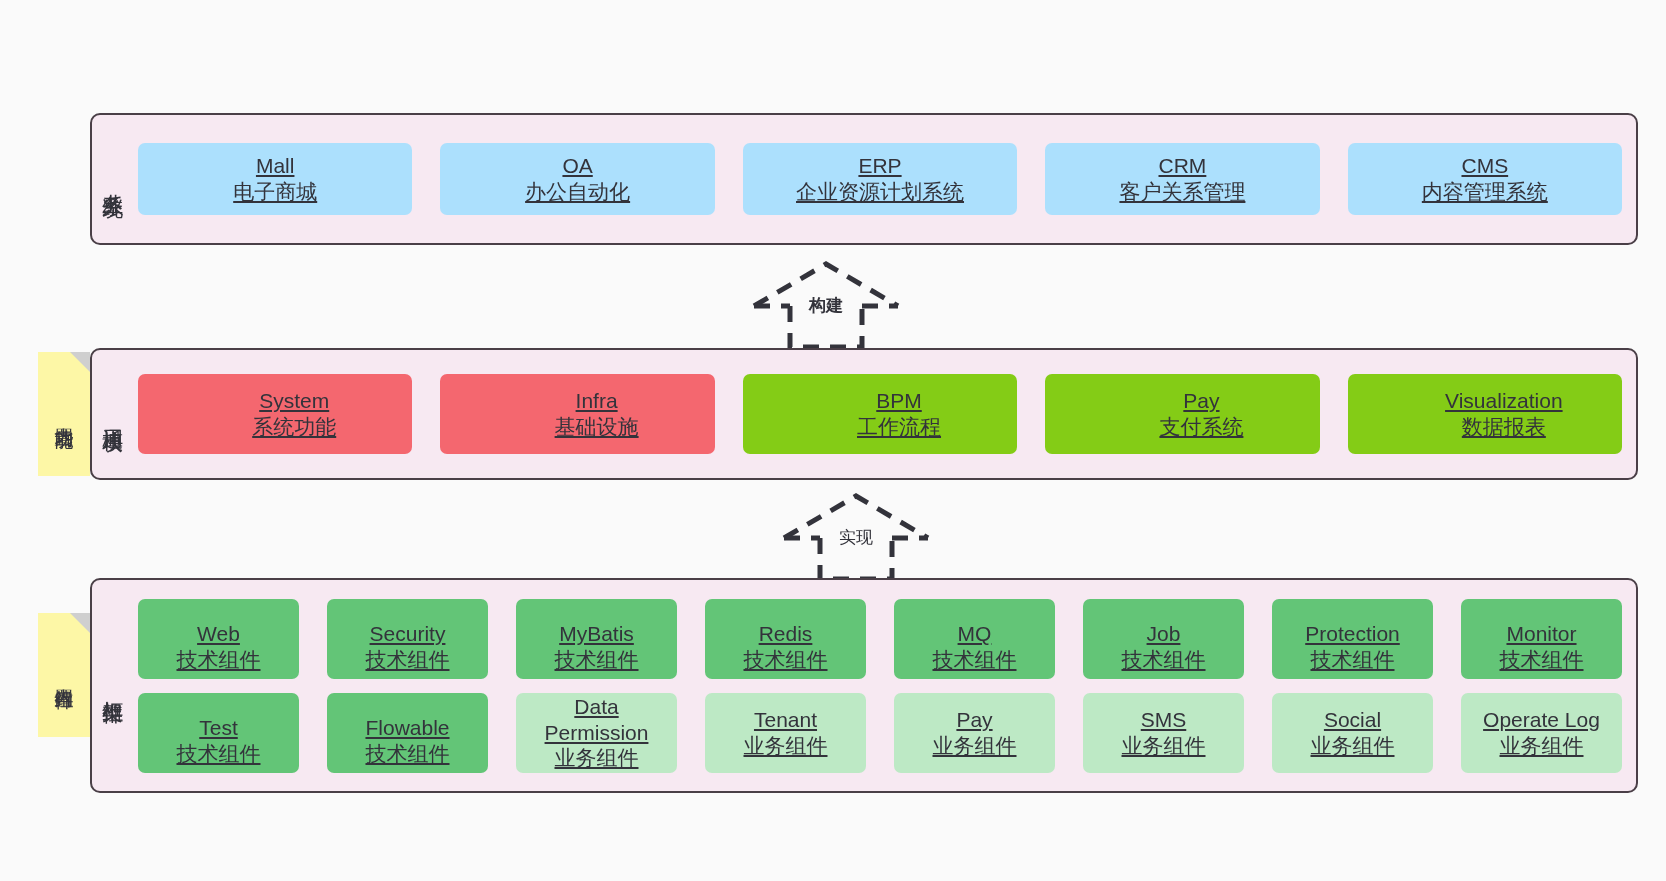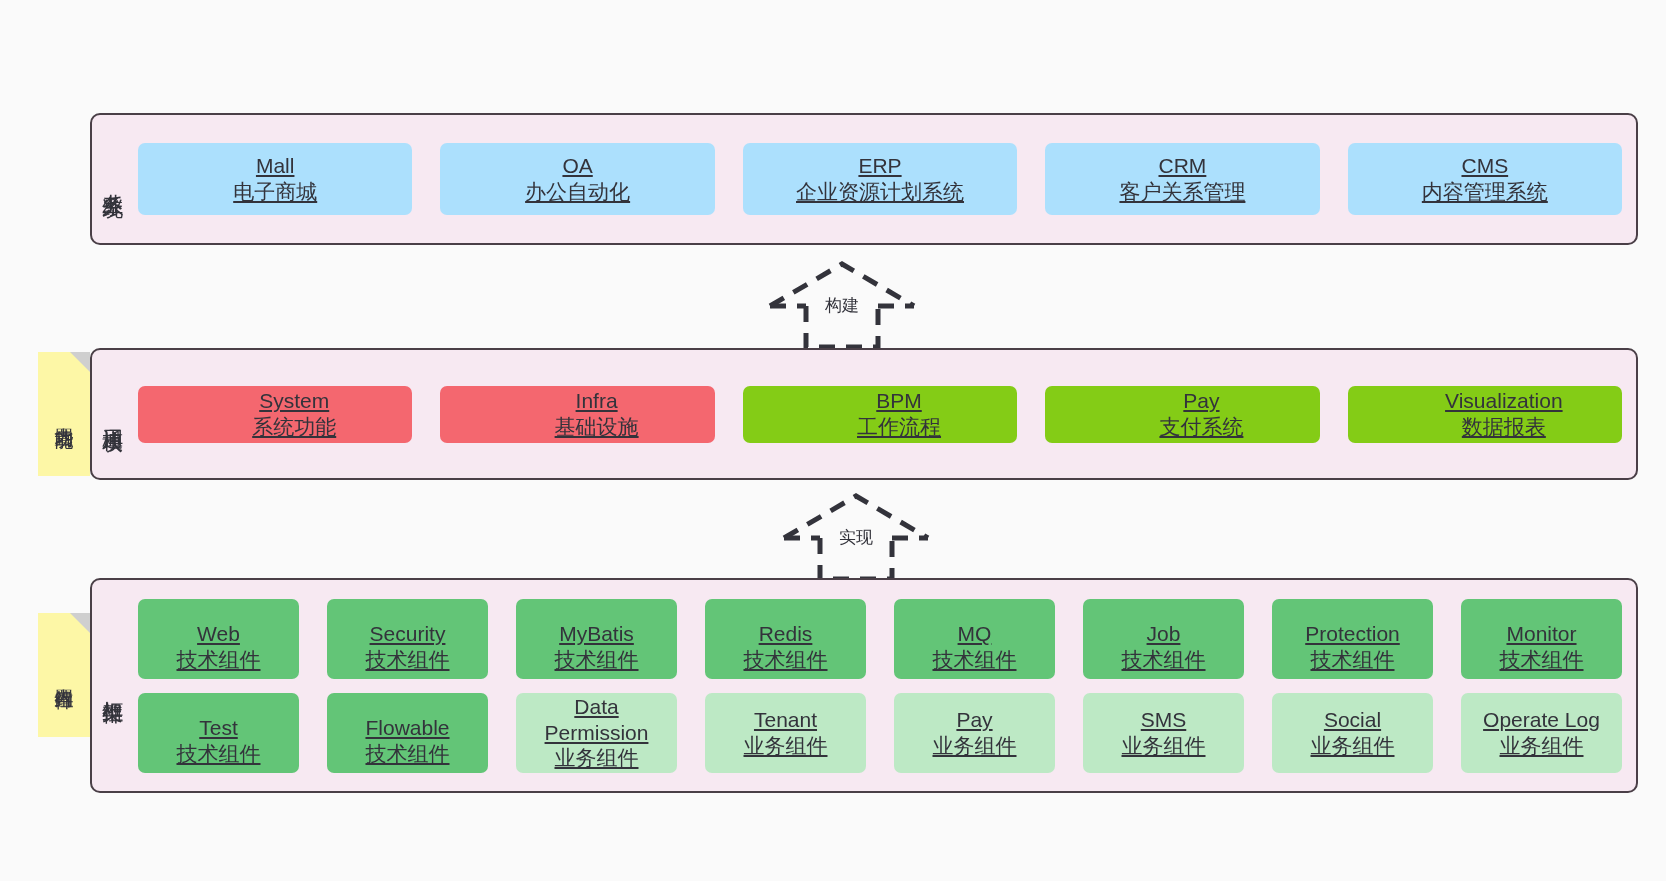--- a/index.html
+++ b/index.html
@@ -78,21 +78,21 @@
   .c-pink        { background: #84cc16; }
   .c-green       { background: #63c577; justify-content: flex-end; }
   .c-greenlight  { background: #bde9c5; }
 
   
   #layer-business  { left: 90px;  top: 113px; width: 1548px; height: 132px; }
   #layer-common    { left: 90px;  top: 348px; width: 1548px; height: 132px; }
   #layer-framework { left: 90px;  top: 578px; width: 1548px; height: 215px; }
 
   #layer-business  .cell { height: 72px; }
-  #layer-common    .cell { height: 57px; padding-left: 46px; }
+  #layer-common    .cell { height: 80px; padding-left: 46px; }
   #layer-framework .cell { height: 80px; }
 
   
   .note {
     position: absolute;
     width: 52px;
     background: #fdf7a6;
     box-sizing: border-box;
     display: flex;
     align-items: center;
@@ -129,21 +129,21 @@
     position: absolute;
     left: 50%;
     transform: translateX(-50%);
     top: 36px;
     font-size: 17px;
     color: #33333b;
     background: #fafafa;
     padding: 0 2px;
     white-space: nowrap;
   }
-  #arrow-build   { left: 762px; top: 258px; }
+  #arrow-build   { left: 746px; top: 258px; font-weight: bold; }
   #arrow-realize { left: 776px; top: 490px; }
 </style>
 </head>
 <body>
 
 <div class="canvas">
 
   <div class="layer" id="layer-business">
     <div class="layer-title">业务系统</div>
     <div class="layer-body">

